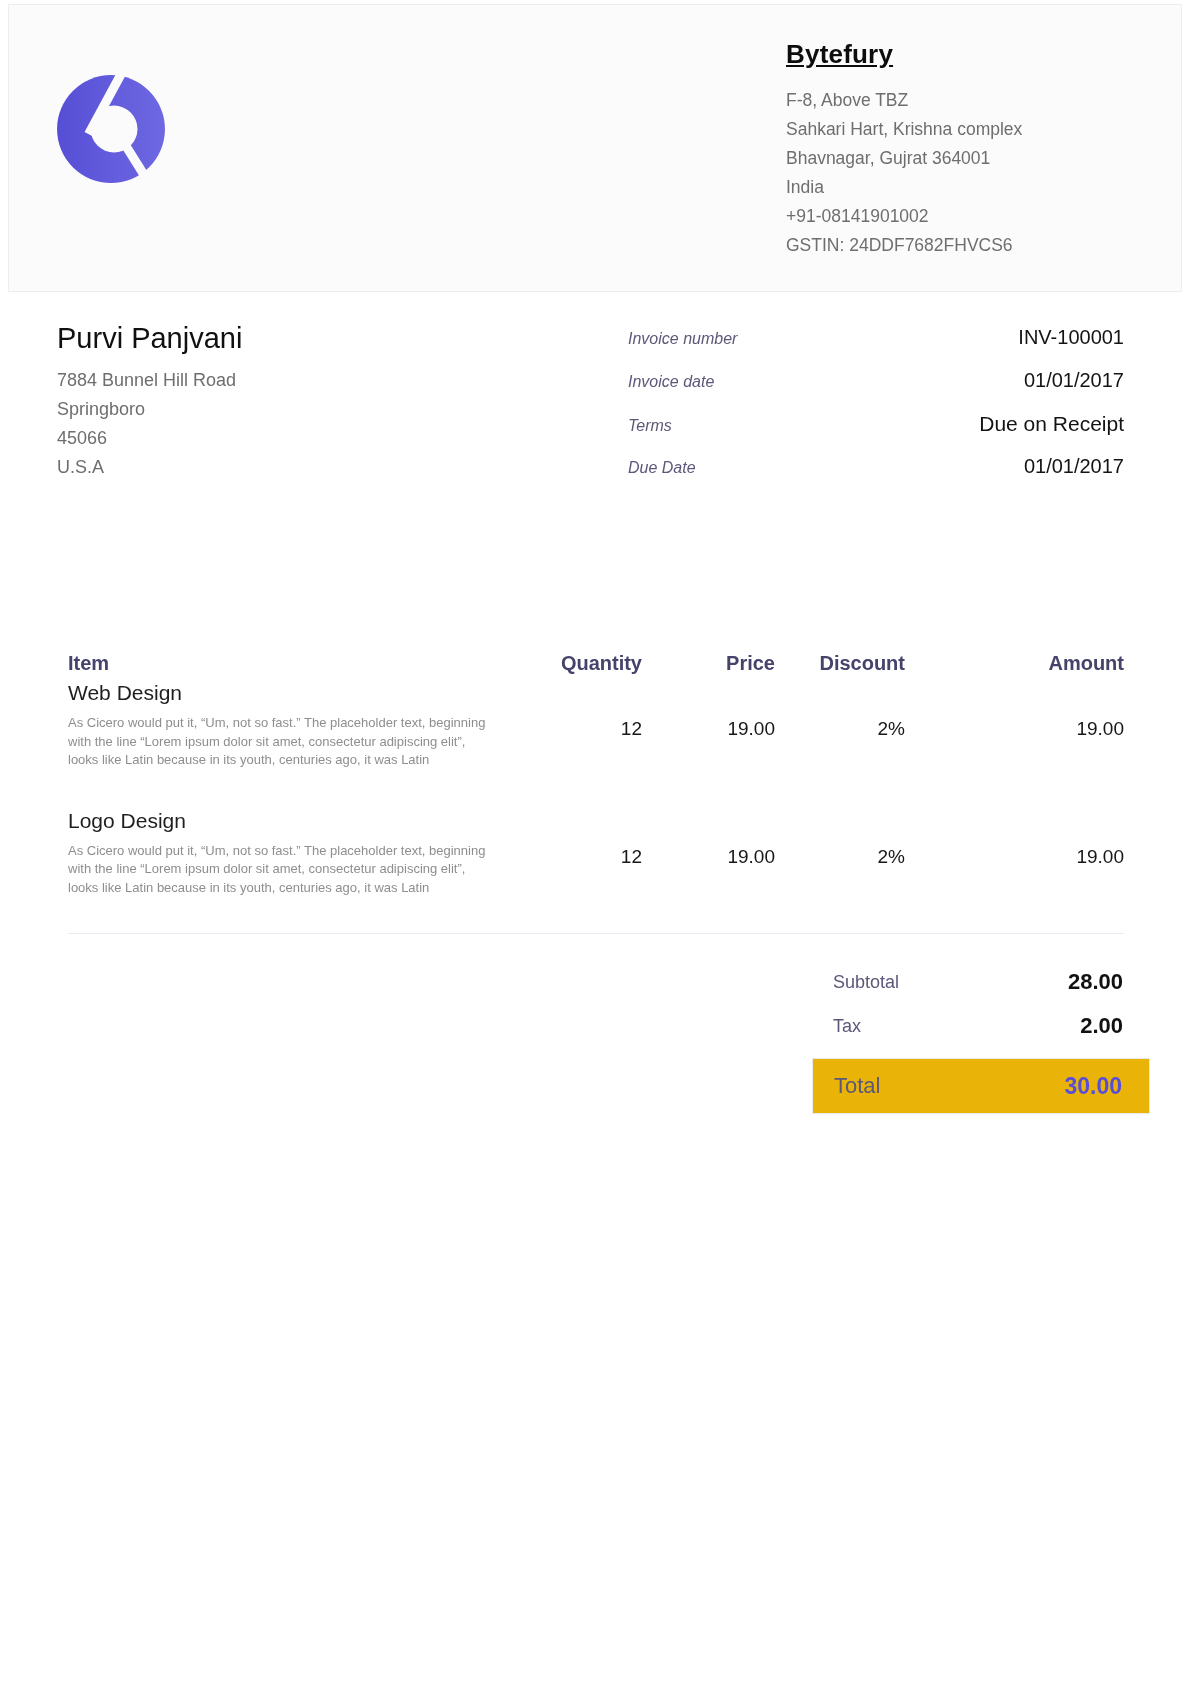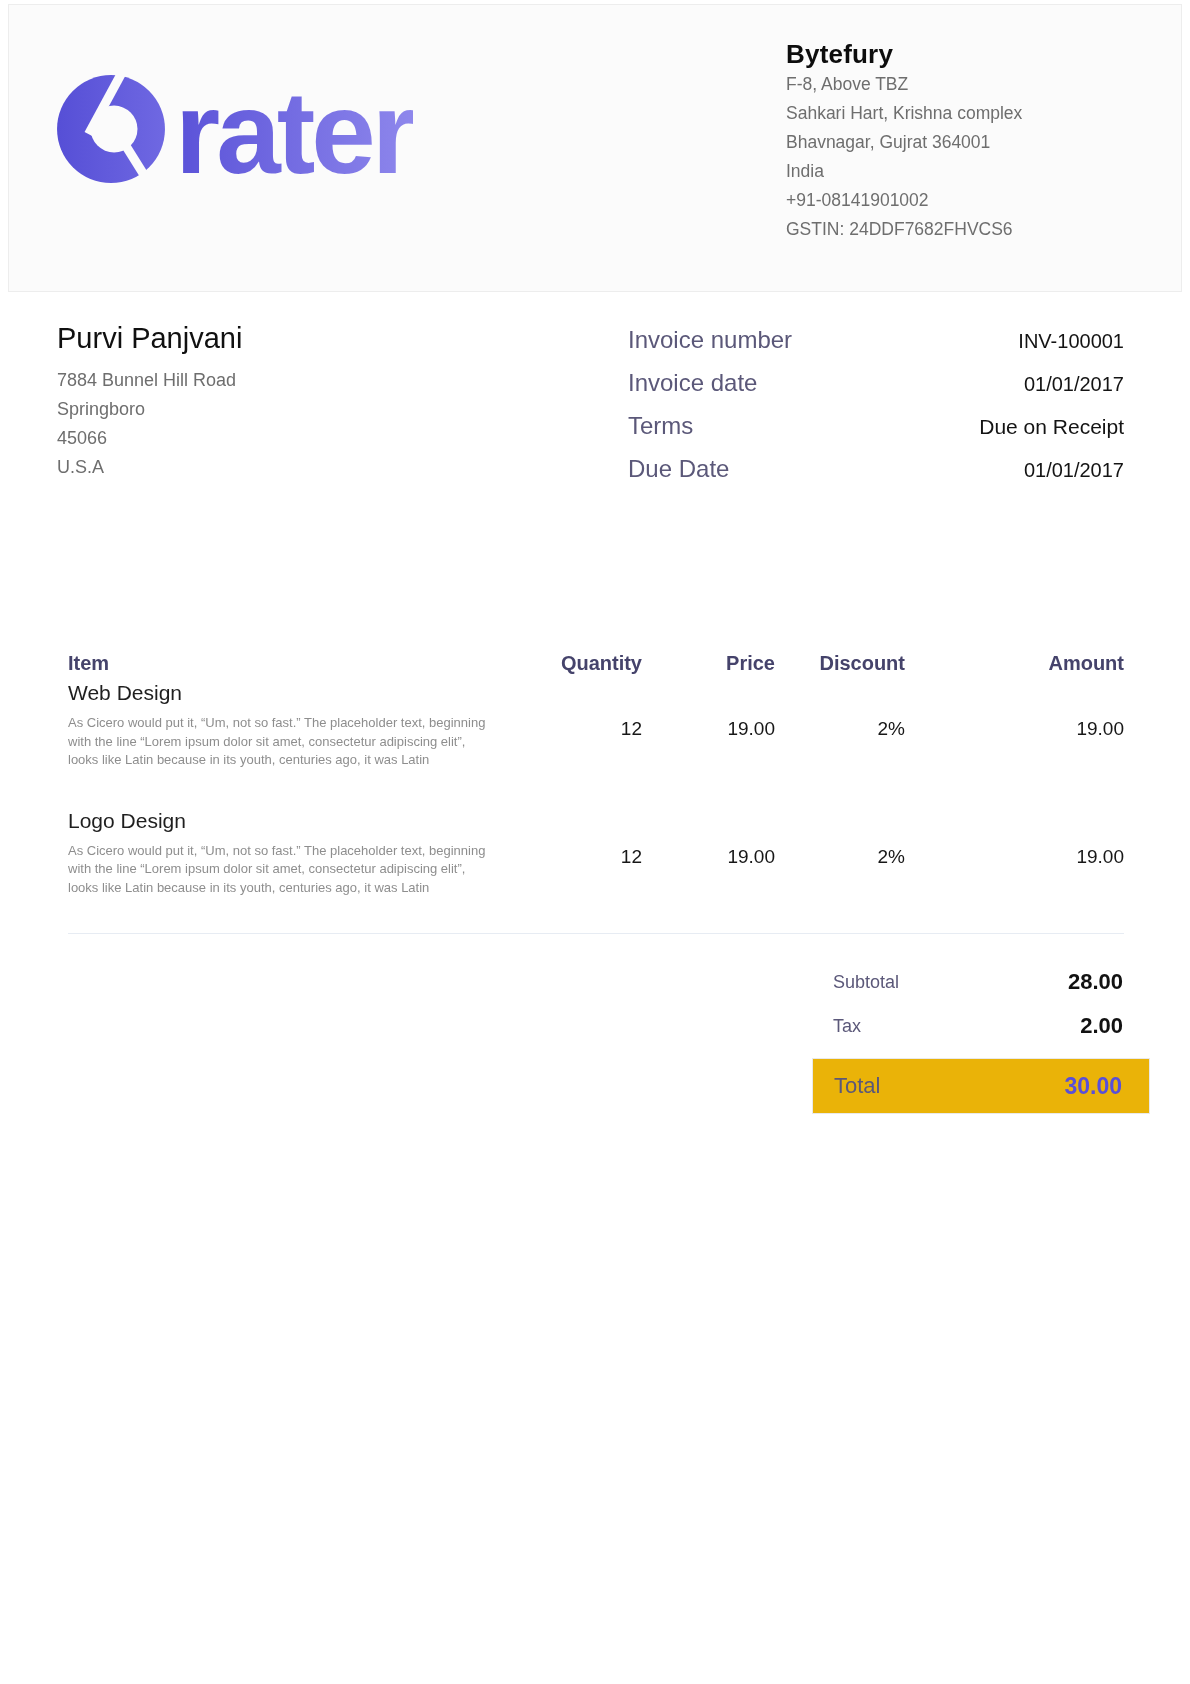--- a/index.html
+++ b/index.html
@@ -42,36 +42,37 @@
     line-height:.82;
     background:linear-gradient(90deg,var(--brand-purple) 0%,var(--brand-gradient-end) 100%);
     -webkit-background-clip:text;background-clip:text;
     -webkit-text-fill-color:transparent;color:transparent;
     margin-left:8px;padding-bottom:2px;
   }
   .company{
     position:absolute;left:777px;top:34px;width:340px;
   }
   .company .company-name{
-    font-size:26px;font-weight:700;color:#0d0d0d;
+    font-size:26px;font-weight:700;color:#0d0d0d;margin-bottom:16px;
     letter-spacing:.2px;
+    text-decoration:underline;
   }
   .company .addr-line{
     font-size:17.5px;color:var(--text-gray);line-height:29px;
   }
   
   .content{position:absolute;top:292px;left:0;right:0;}
   .bill-meta{display:flex;justify-content:space-between;padding:24px 66px 0 57px;}
   .billing{width:420px;}
   .billing .to-label{font-size:20px;color:#161616;line-height:30px;}
   .billing .bill-name{font-size:29px;font-weight:500;color:#101010;line-height:44px;margin-bottom:6px;}
   .billing .addr-line{font-size:18px;color:var(--text-gray);line-height:29px;}
   .meta{width:496px;padding-top:10px;}
   .meta-row{display:flex;justify-content:space-between;align-items:baseline;height:43px;}
-  .meta-label{font-size:24px;color:var(--label-slate);}
+  .meta-label{font-size:16px;color:var(--label-slate);font-style:italic;}
   .meta-value{font-size:20px;color:#141414;}
   .meta-row.terms .meta-value{font-size:21px;}
   
   .items{margin:150px 66px 0 68px;}
   .tgrid{display:grid;grid-template-columns:452px 122px 133px 130px 219px;}
   .thead{}
   .th{font-size:20px;font-weight:700;color:var(--header-slate);line-height:30px;}
   .th.num, .cell.num{text-align:right;}
   .item-row{padding:0 0 36px 0;}
   .item-name{font-size:21px;font-weight:500;color:#1f1f1f;line-height:30px;}
@@ -110,21 +111,20 @@
           <linearGradient id="cg" x1="0" y1="0" x2="1" y2="0">
             <stop offset="0" stop-color="#564fd6"></stop>
             <stop offset="1" stop-color="#6f68e2"></stop>
           </linearGradient>
         </defs>
         <circle cx="55" cy="57" r="53" fill="url(#cg)"></circle>
         <circle cx="58" cy="57" r="23" fill="#fbfbfb"></circle>
         <line x1="66" y1="1" x2="33" y2="62" stroke="#fbfbfb" stroke-width="9"></line>
         <line x1="88" y1="103" x2="63" y2="63" stroke="#fbfbfb" stroke-width="9"></line>
       </svg>
-      <span class="wordmark">rater</span>
     </div>
     <div class="company">
       <div class="company-name">Bytefury</div>
       <div class="addr-line">F-8, Above TBZ</div>
       <div class="addr-line">Sahkari Hart, Krishna complex</div>
       <div class="addr-line">Bhavnagar, Gujrat 364001</div>
       <div class="addr-line">India</div>
       <div class="addr-line">+91-08141901002</div>
       <div class="addr-line">GSTIN: 24DDF7682FHVCS6</div>
     </div>

